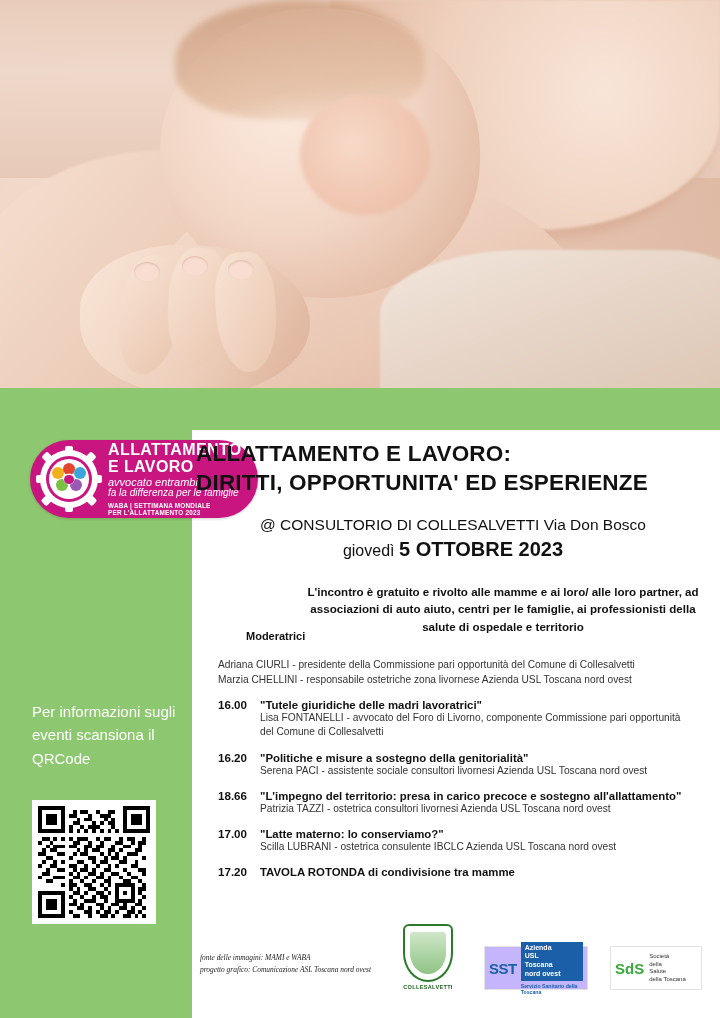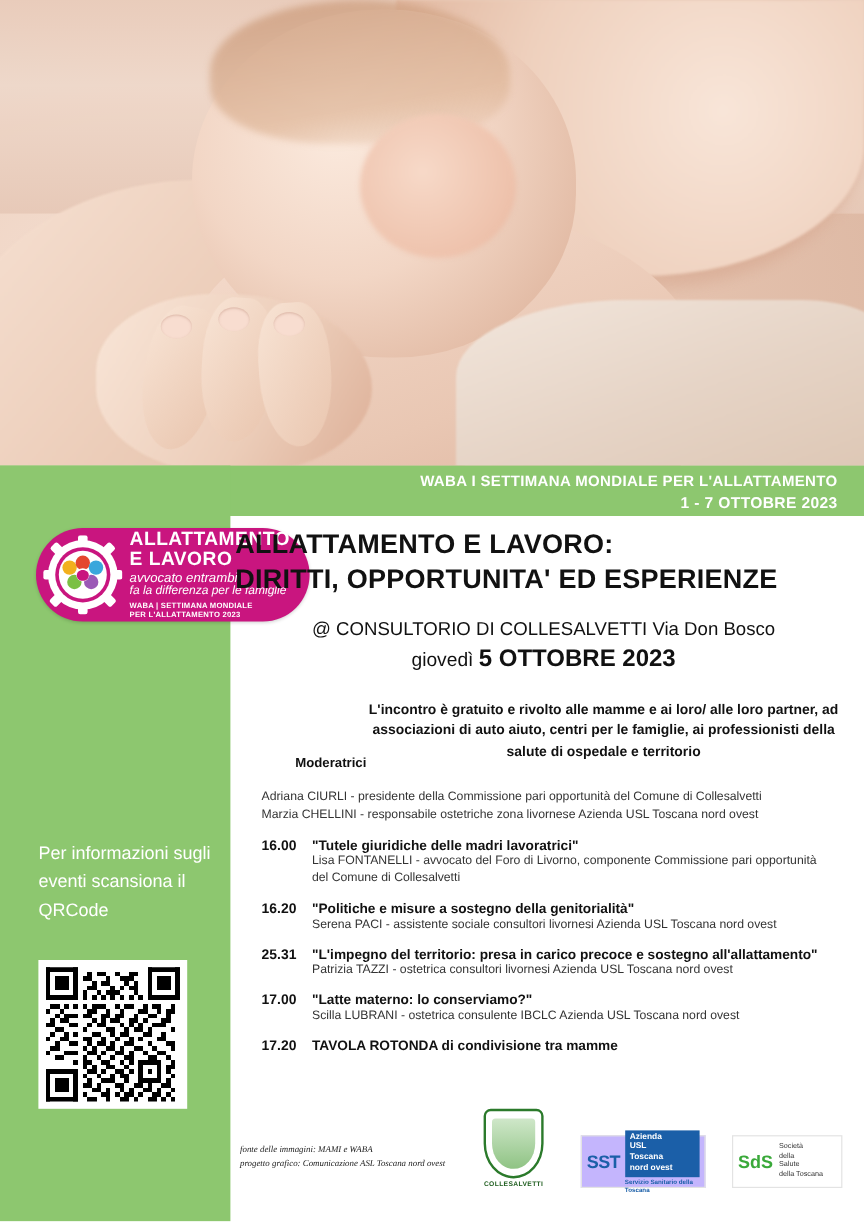--- a/index.html
+++ b/index.html
@@ -401,24 +401,20 @@
     <div class="finger f2"></div>
     <div class="finger f3"></div>
     <div class="nail n1"></div>
     <div class="nail n2"></div>
     <div class="nail n3"></div>
   </div>
 
   <div class="green-band"></div>
   <div class="green-left"></div>
 
-  <div class="waba-header">
-    <div>WABA I SETTIMANA MONDIALE PER  L'ALLATTAMENTO</div>
-    <div class="line2">1 - 7 OTTOBRE 2023</div>
-  </div>
 
   <div class="logo-badge">
     <div class="logo-gear">
       <svg viewBox="0 0 66 66" width="66" height="66" aria-hidden="true">
         <g>
           <circle cx="33" cy="33" r="29" fill="#ffffff"></circle>
           <g fill="#ffffff">
             <rect x="29" y="0" width="8" height="9" rx="2"></rect>
             <rect x="29" y="57" width="8" height="9" rx="2"></rect>
             <rect x="0" y="29" width="9" height="8" rx="2"></rect>
@@ -487,21 +483,21 @@
         <span class="time">16.20</span>
         <span class="topic">"Politiche e misure a sostegno della genitorialità"</span>
       </div>
       <div class="speaker">
         <span>Serena PACI - assistente sociale consultori livornesi Azienda USL Toscana nord ovest</span>
       </div>
     </div>
 
     <div class="item">
       <div class="row1">
-        <span class="time">25.31</span>
+        <span class="time">18.66</span>
         <span class="topic">"L'impegno del territorio: presa in carico precoce e sostegno all'allattamento"</span>
       </div>
       <div class="speaker">
         <span>Patrizia TAZZI - ostetrica consultori livornesi Azienda USL Toscana nord ovest</span>
       </div>
     </div>
 
     <div class="item">
       <div class="row1">
         <span class="time">17.00</span>

